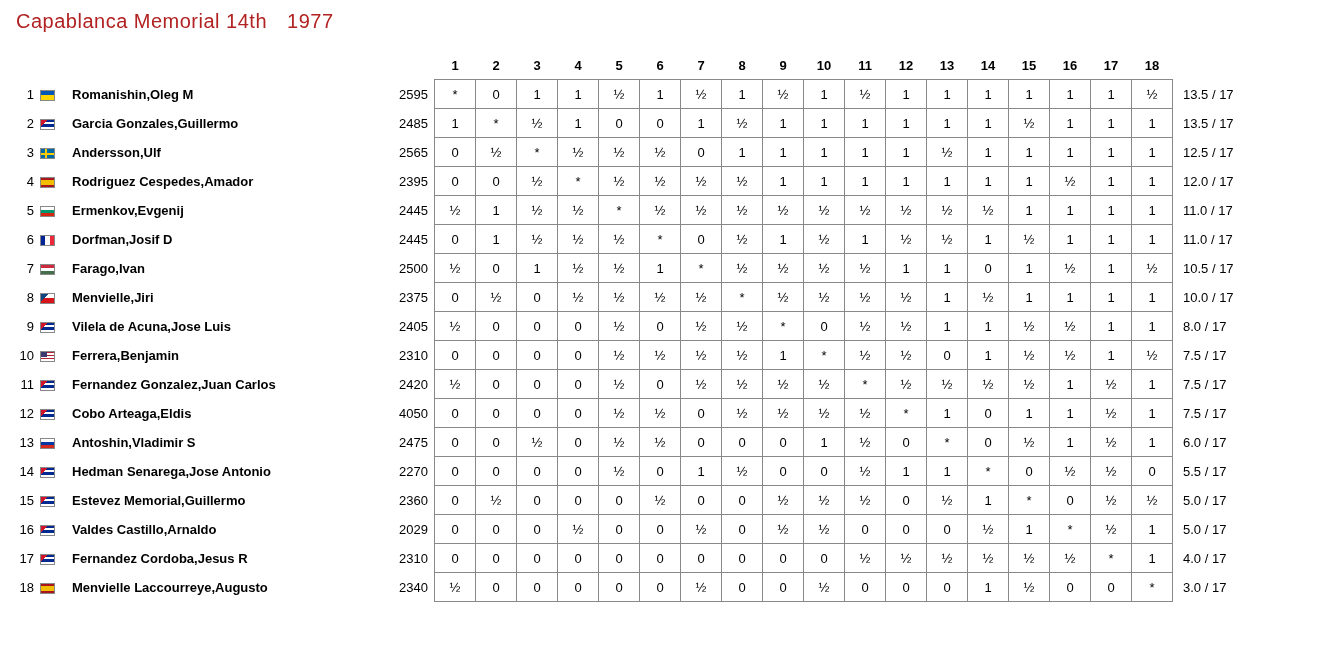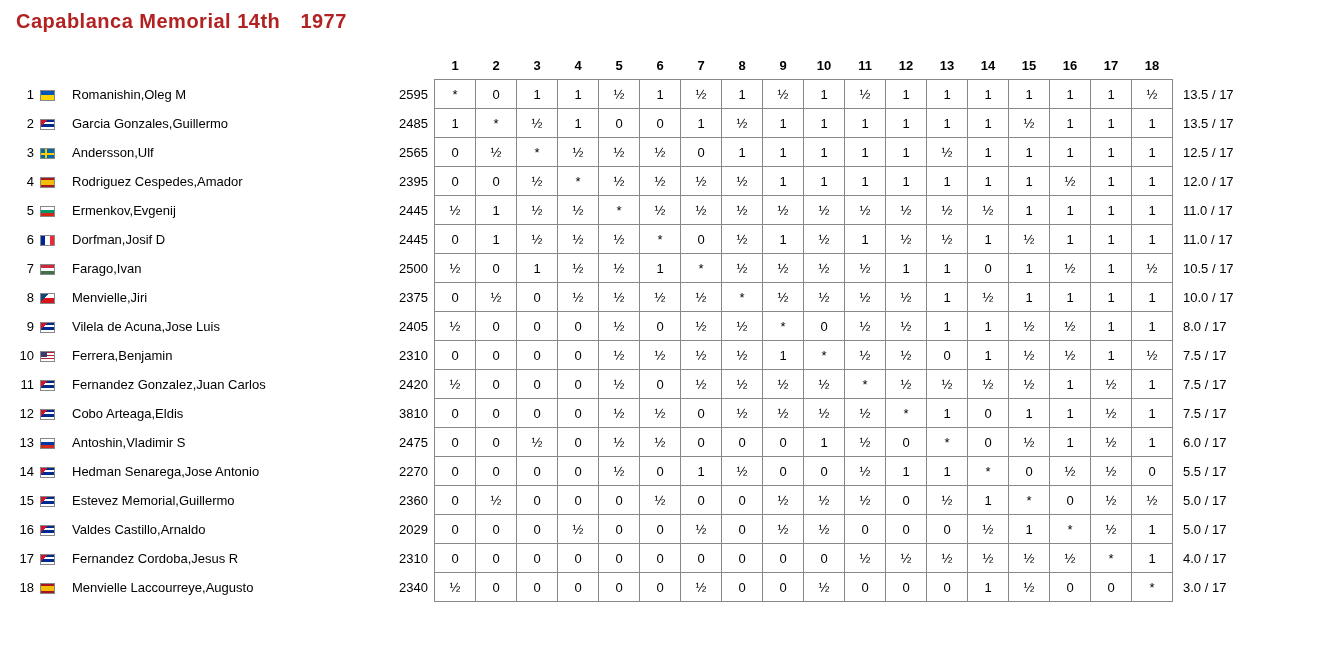--- a/index.html
+++ b/index.html
@@ -6,21 +6,21 @@
     font-family: Arial, Helvetica, sans-serif;
     font-size: 13px;
     background: #fff;
     color: #000;
     margin: 0;
     padding: 10px;
   }
   .title {
     color: #b22222;
     font-size: 20px;
-    font-weight: bold;
+    font-weight: normal;
     margin: 0 0 18px 6px;
     letter-spacing: 0.5px;
   }
   .title-year {
     margin-left: 14px;
   }
   table {
     border-collapse: collapse;
   }
   td, th {
@@ -34,21 +34,21 @@
     padding-right: 6px;
     height: 28px;
   }
   .col-flag {
     width: 26px;
     text-align: left;
   }
   .col-name {
     width: 300px;
     text-align: left;
-    font-weight: normal;
+    font-weight: bold;
     padding-left: 6px;
   }
   .col-rating {
     width: 56px;
     text-align: right;
     padding-right: 6px;
   }
   .col-res {
     width: 40px;
     text-align: center;
@@ -399,21 +399,21 @@
         <td class="col-res">½</td>
         <td class="col-res">1</td>
         <td class="col-res">½</td>
         <td class="col-res">1</td>
         <td class="col-score">7.5 / 17</td>
       </tr>
       <tr>
         <td class="col-rank">12</td>
         <td class="col-flag"><span class="flag flag-CUB"></span></td>
         <td class="col-name">Cobo Arteaga,Eldis</td>
-        <td class="col-rating">3810</td>
+        <td class="col-rating">4050</td>
         <td class="col-res">0</td>
         <td class="col-res">0</td>
         <td class="col-res">0</td>
         <td class="col-res">0</td>
         <td class="col-res">½</td>
         <td class="col-res">½</td>
         <td class="col-res">0</td>
         <td class="col-res">½</td>
         <td class="col-res">½</td>
         <td class="col-res">½</td>

